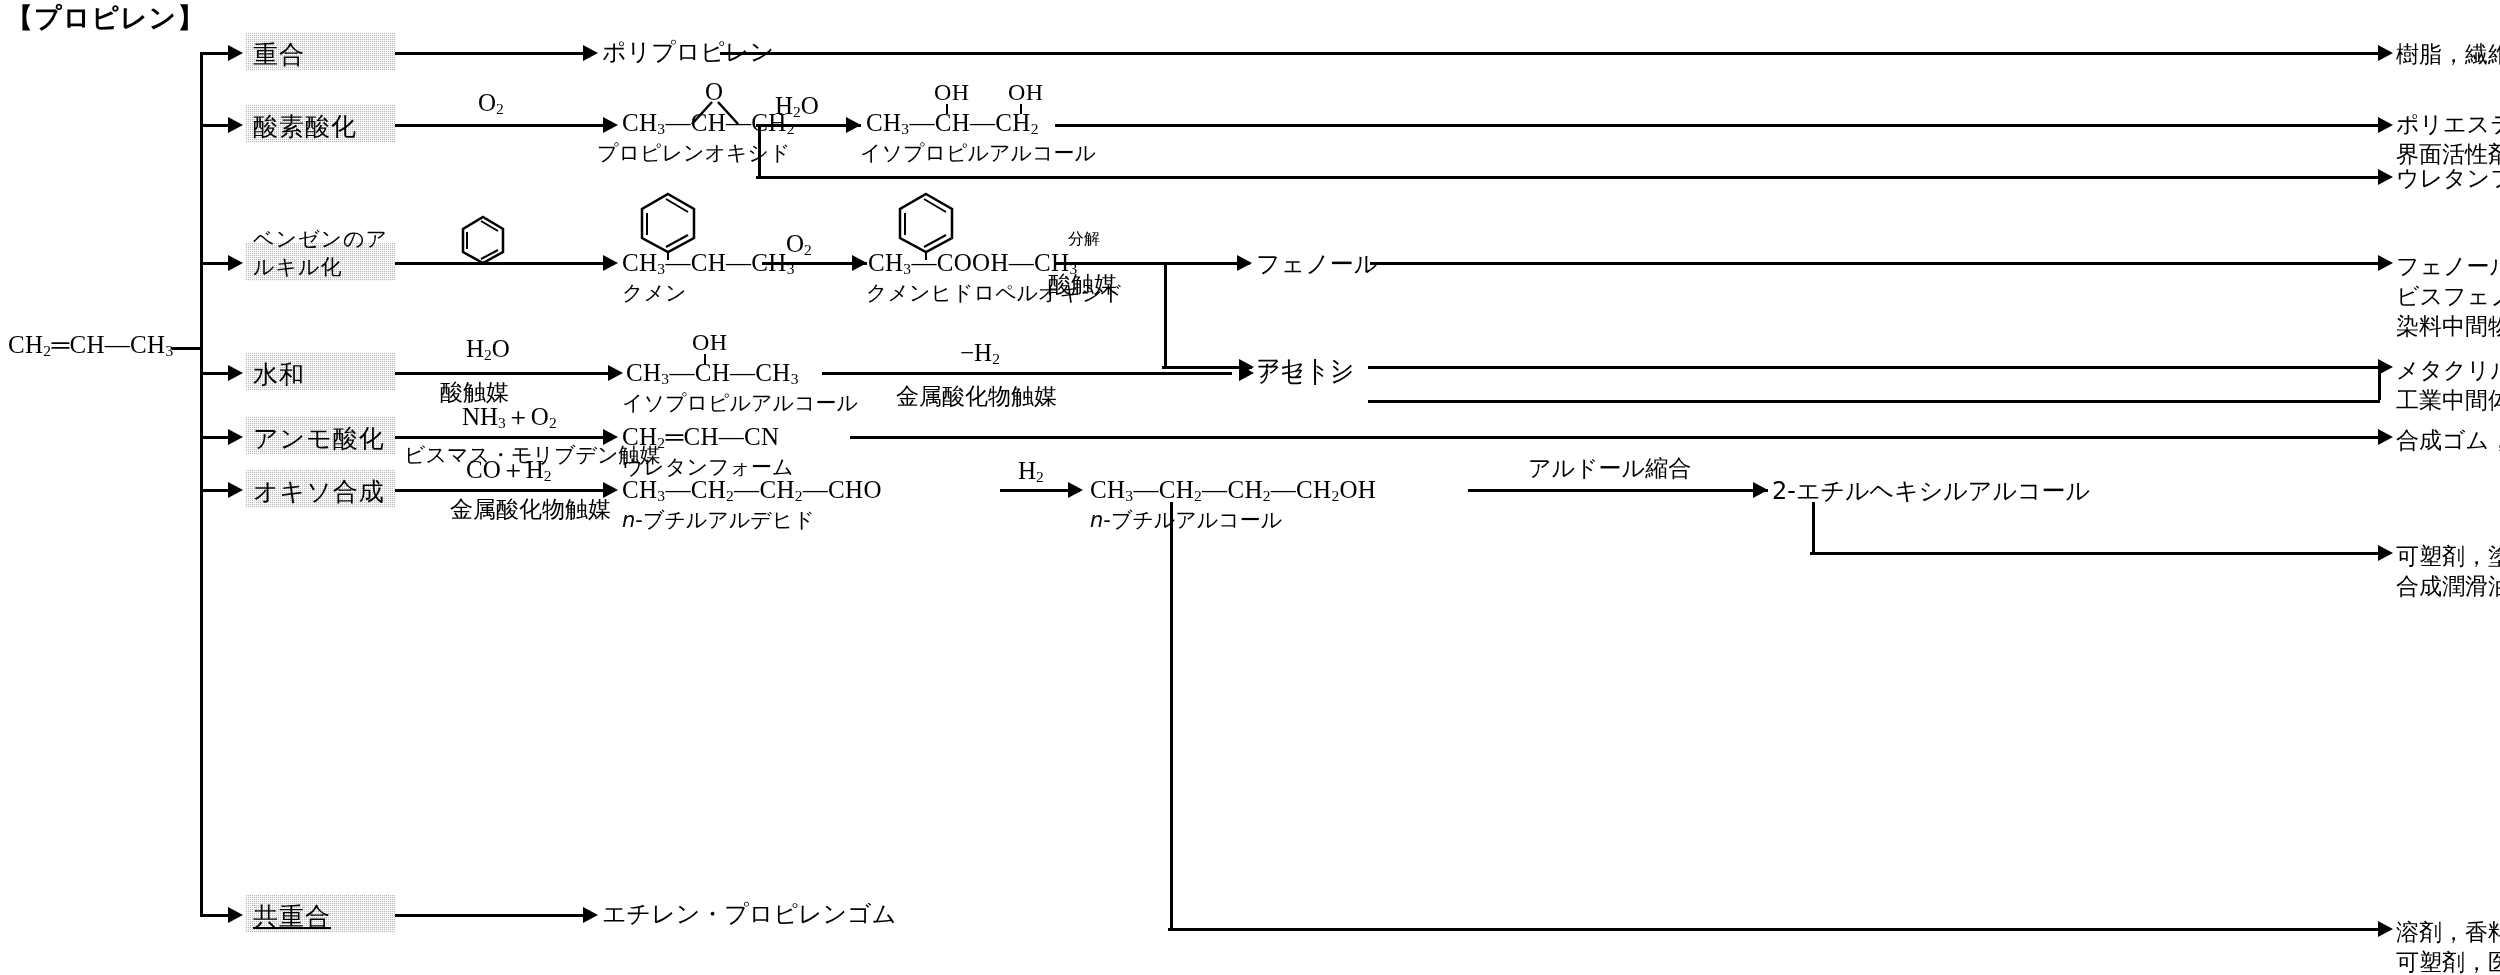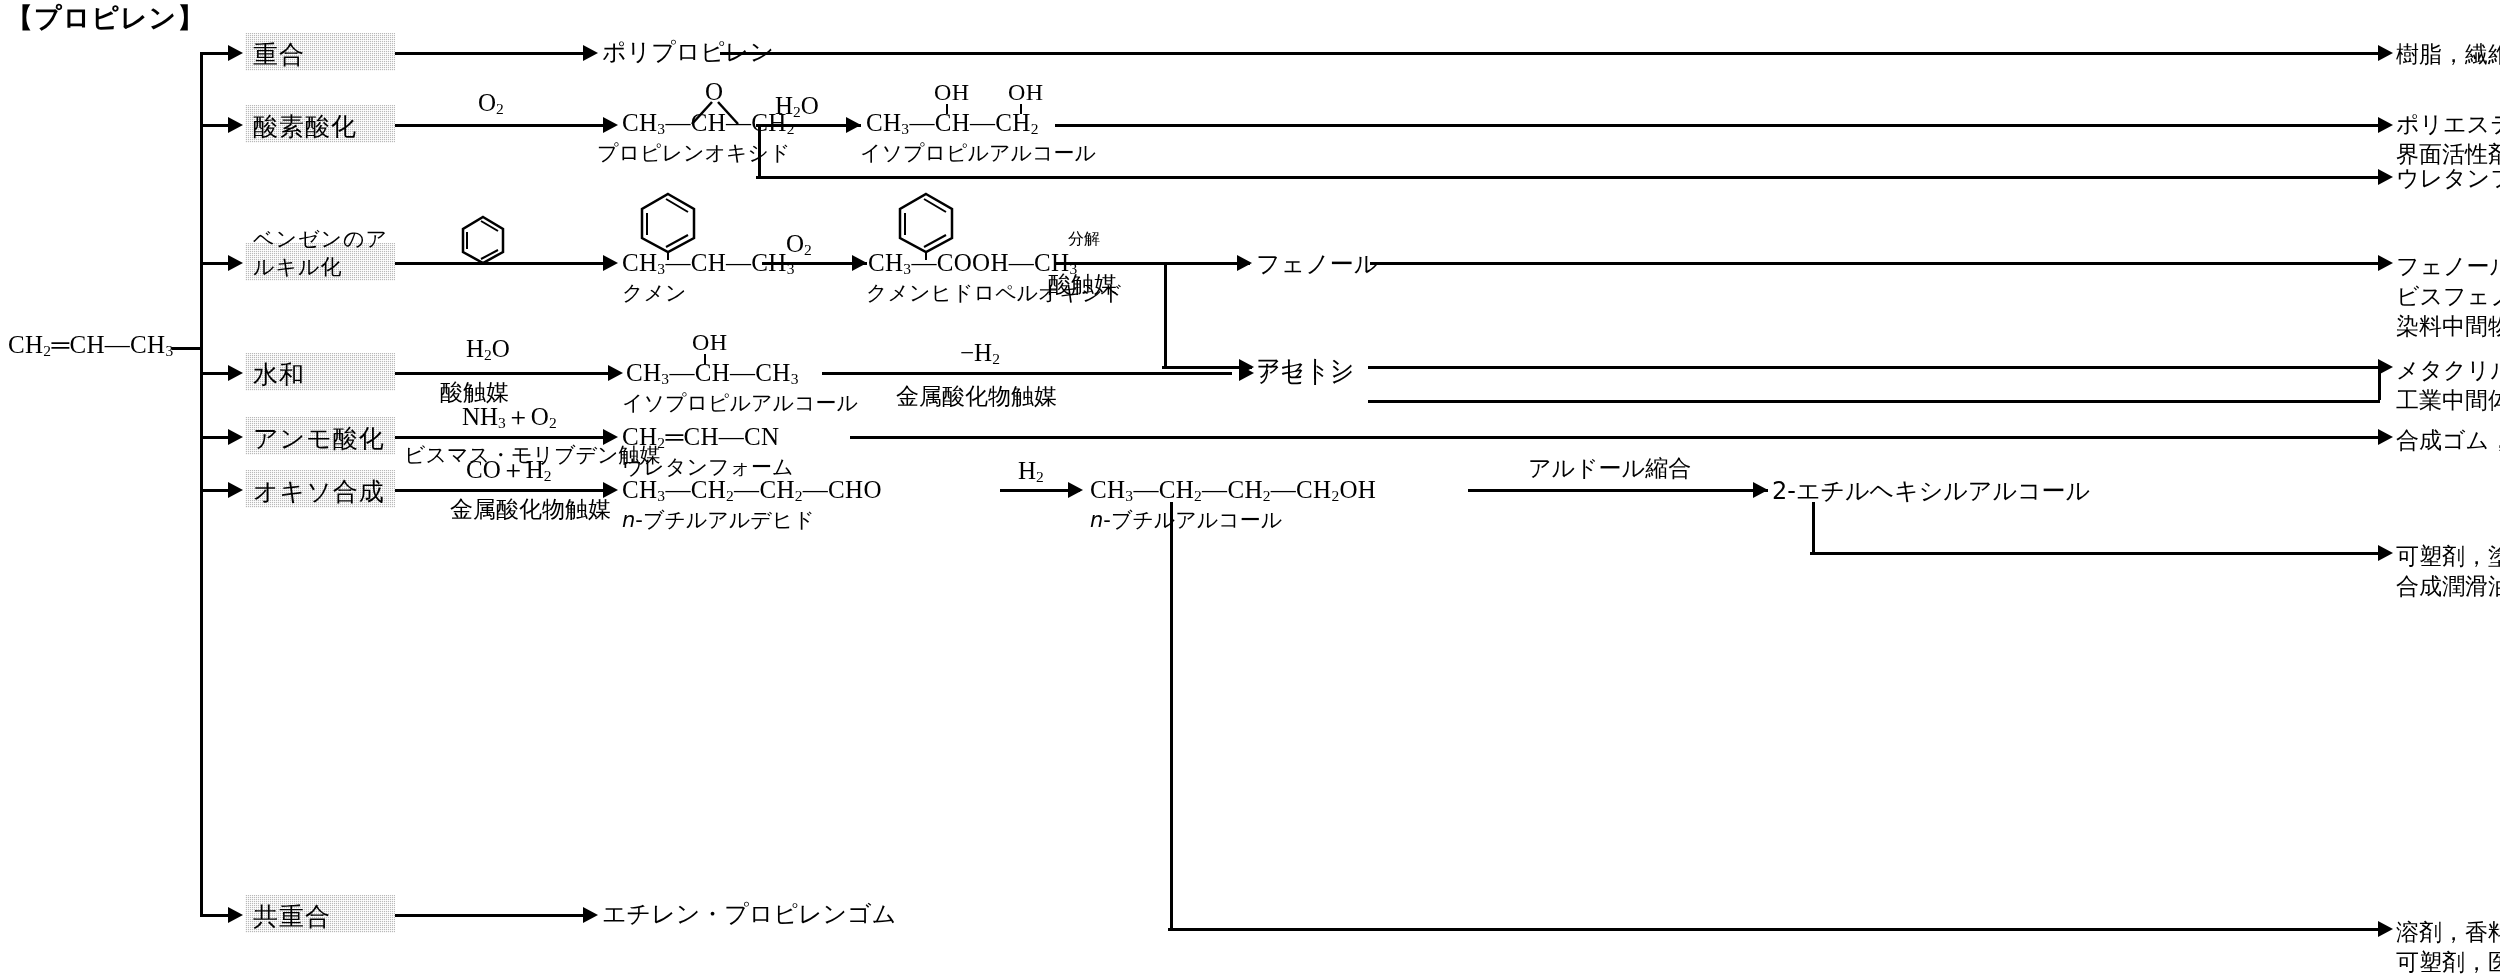--- a/index.html
+++ b/index.html
@@ -85,21 +85,21 @@
   </div>
   <div class="pbox" style="left:245px;top:353px;width:150px;height:38px;">
     <span>水和</span>
   </div>
   <div class="pbox" style="left:245px;top:417px;width:150px;height:38px;">
     <span>アンモ酸化</span>
   </div>
   <div class="pbox" style="left:245px;top:470px;width:150px;height:38px;">
     <span>オキソ合成</span>
   </div>
-  <div class="pbox" style="left:245px;top:895px;width:150px;height:38px;">
+  <div class="pbox" style="left:245px;top:895px;width:150px;height:38px;text-decoration:underline;">
     <span>共重合</span>
   </div>
 
   <div class="h" style="left:395px;top:52px;width:190px;"></div>
   <div class="ar" style="left:583px;top:45px;"></div>
   <div class="t jp nm" style="left:602px;top:40px;font-size:24px;">ポリプロピレン</div>
   <div class="h" style="left:720px;top:52px;width:1660px;"></div>
   <div class="ar" style="left:2378px;top:45px;"></div>
   <div class="t jp prod" style="left:2396px;top:40px;">樹脂，繊維，フィルム</div>
 

